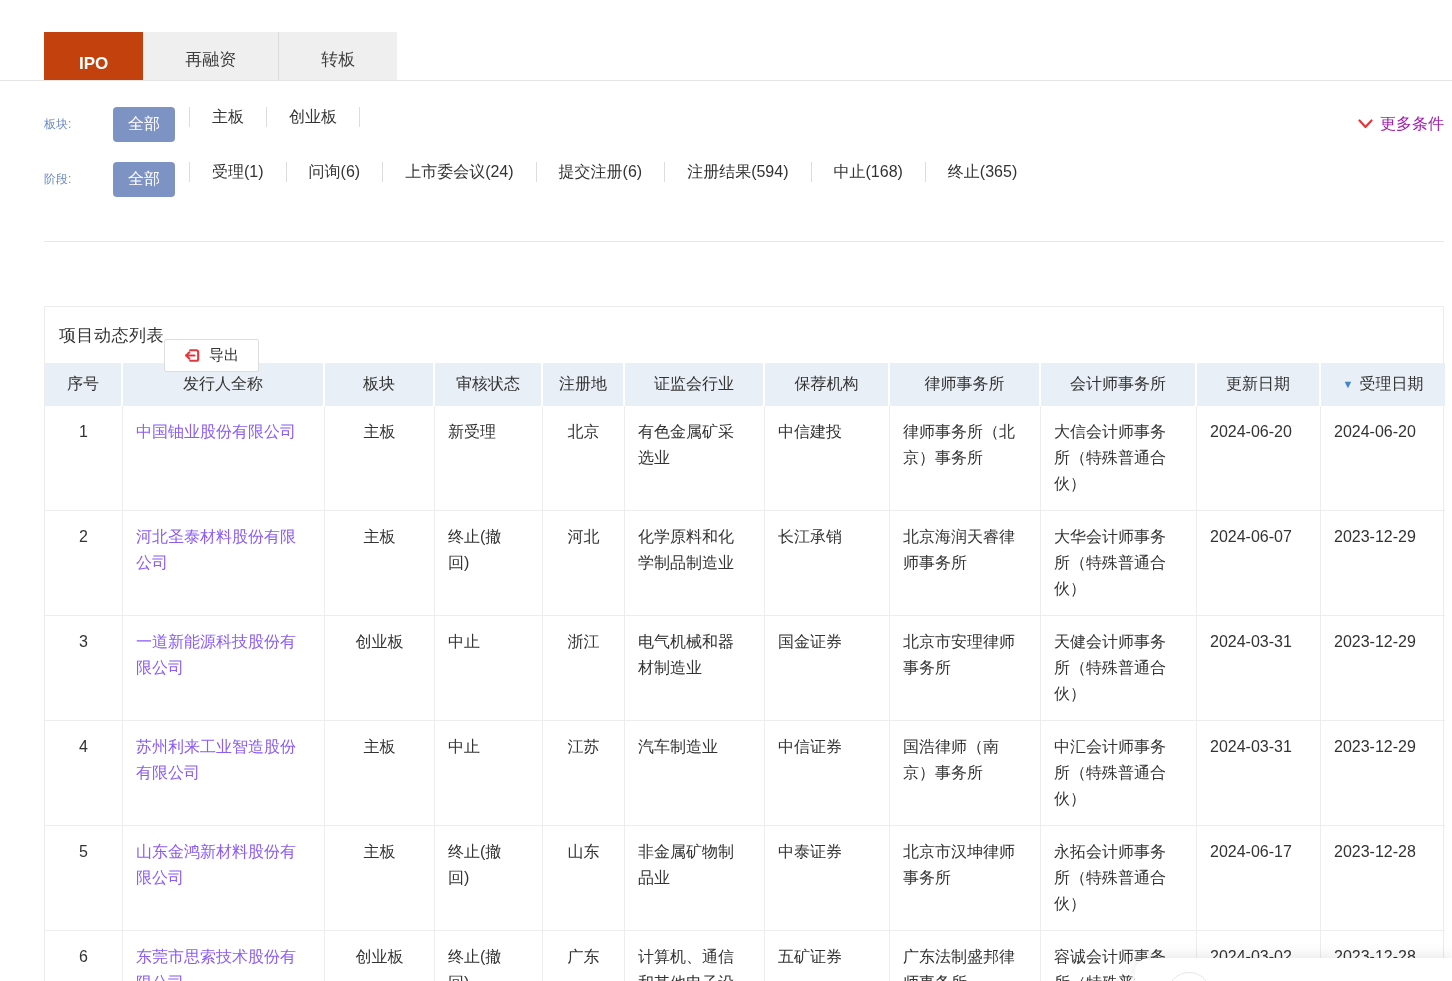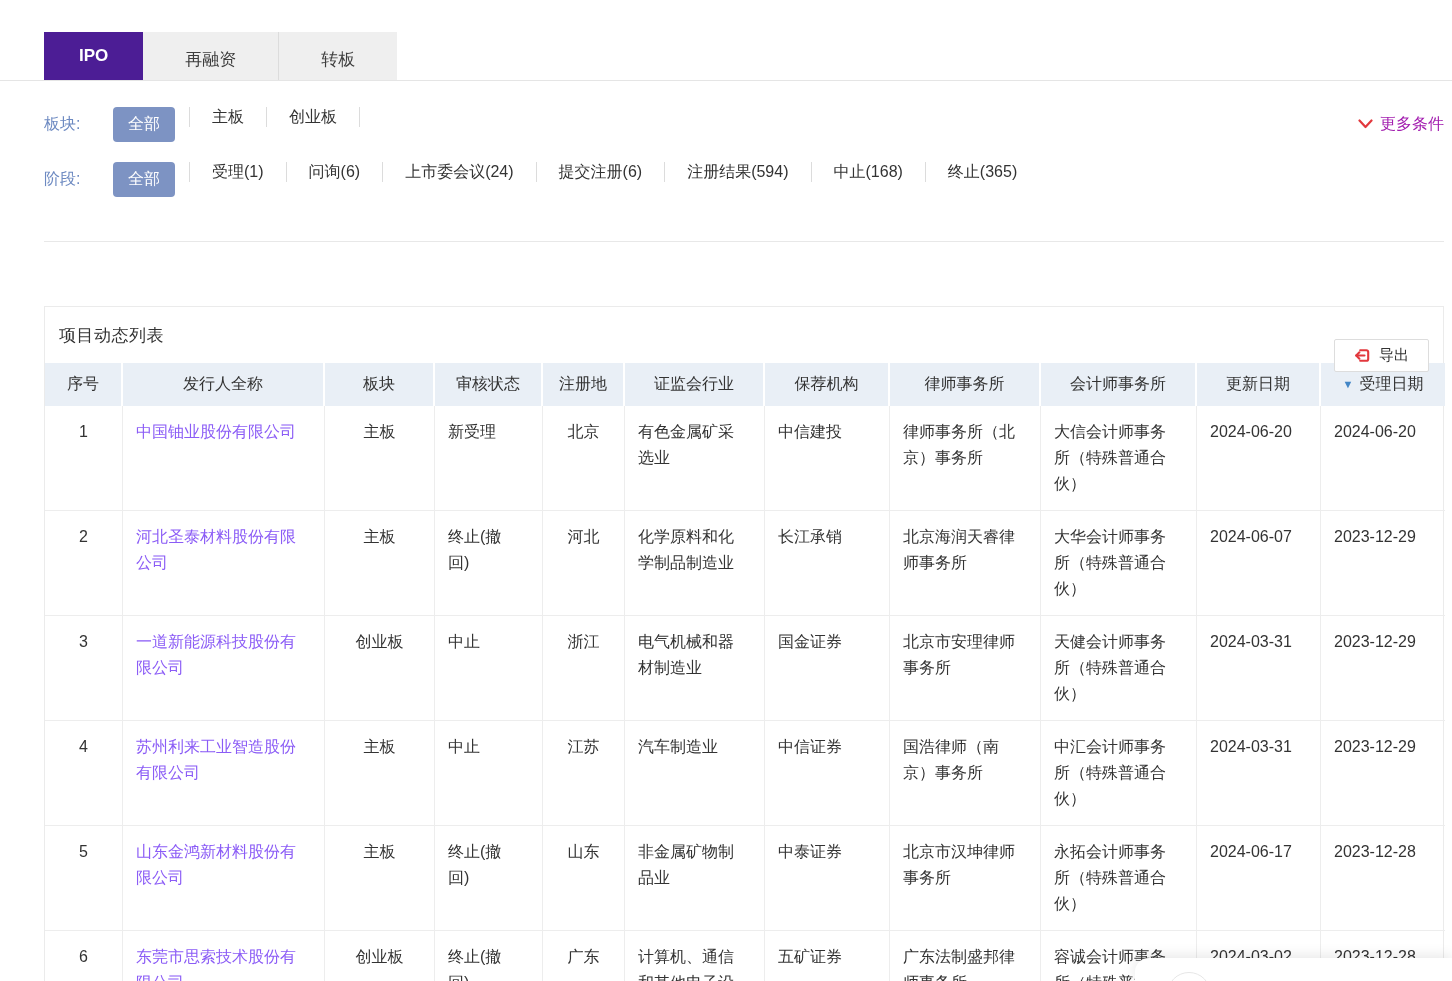--- a/index.html
+++ b/index.html
@@ -6,40 +6,40 @@
   html,body { background:#fff; }
   body { font-family:"Liberation Sans","DejaVu Sans",sans-serif; color:#333; }
   .page { position:relative; width:1452px; height:981px; overflow:hidden; background:#fff; }
 
   
   .tab-strip-wrap { margin-top:32px; border-bottom:1px solid #e5e5e5; padding-left:44px; }
   .tab-strip { display:flex; }
   .tab { height:48px; line-height:48px; padding:4px 42px; background:#efefef; font-size:17px;
          color:#3d3d3d; cursor:pointer; border-right:1px solid #dcdcdc; white-space:nowrap; }
   .tab:last-child { border-right:none; }
-  .tab-active { background:#4c1d95; color:#fff; font-weight:bold; border-right:none; padding:0 35px; }
+  .tab-active { background:#c2410c; color:#fff; font-weight:bold; border-right:none; padding:8px 35px; }
 
   
   .filters { margin:25px 8px 0 44px; }
   .filter-line { display:flex; align-items:center; height:36px; }
   .filter-line + .filter-line { margin-top:19px; }
-  .filter-label { color:#6c89c1; font-size:16px; width:69px; flex:none; }
+  .filter-label { color:#6c89c1; font-size:12px; width:69px; flex:none; }
   .filter-opts { display:flex; align-items:flex-start; }
   .opt { font-size:16px; color:#333; padding:0 22px; cursor:pointer; white-space:nowrap; }
   .opt-selected { background:#7d93c3; color:#fff; border-radius:4px; padding:7px 15px; margin:0 14px 0 0; }
   .opt-divider { width:1px; height:20px; background:#dcdcdc; }
   .spacer { flex:1; }
   .more-btn { display:flex; align-items:center; gap:7px; cursor:pointer; font-size:16px; color:#a21caf; margin-right:0px; }
   .more-btn svg { display:block; }
 
   .section-divider { margin:44px 8px 0 44px; border-top:1px solid #e8e8e8; }
 
   
   .panel { margin:64px 8px 0 44px; border:1px solid #ebebeb; background:#fff; }
-  .panel-header { height:56px; display:flex; align-items:center; justify-content:space-between; padding:0 14px; }
+  .panel-header { height:56px; display:flex; align-items:center; justify-content:flex-start; padding:0 14px; }
   .panel-title { font-size:17px; color:#333; font-weight:500; letter-spacing:.5px; }
   .export-btn { display:flex; align-items:center; gap:8px; border:1px solid #ddd; background:#fff;
                 padding:6px 19px; font-size:15px; color:#333; cursor:pointer; border-radius:2px;
                 font-family:inherit;margin-top:40px; }
   .export-btn svg { display:block; }
 
   
   table { width:100%; border-collapse:separate; border-spacing:0; table-layout:fixed; }
   thead th { background:#e9eff6; font-weight:normal; font-size:16px; color:#333; height:43px;
              text-align:center; border-right:2px solid #fff; white-space:nowrap; overflow:hidden; }

